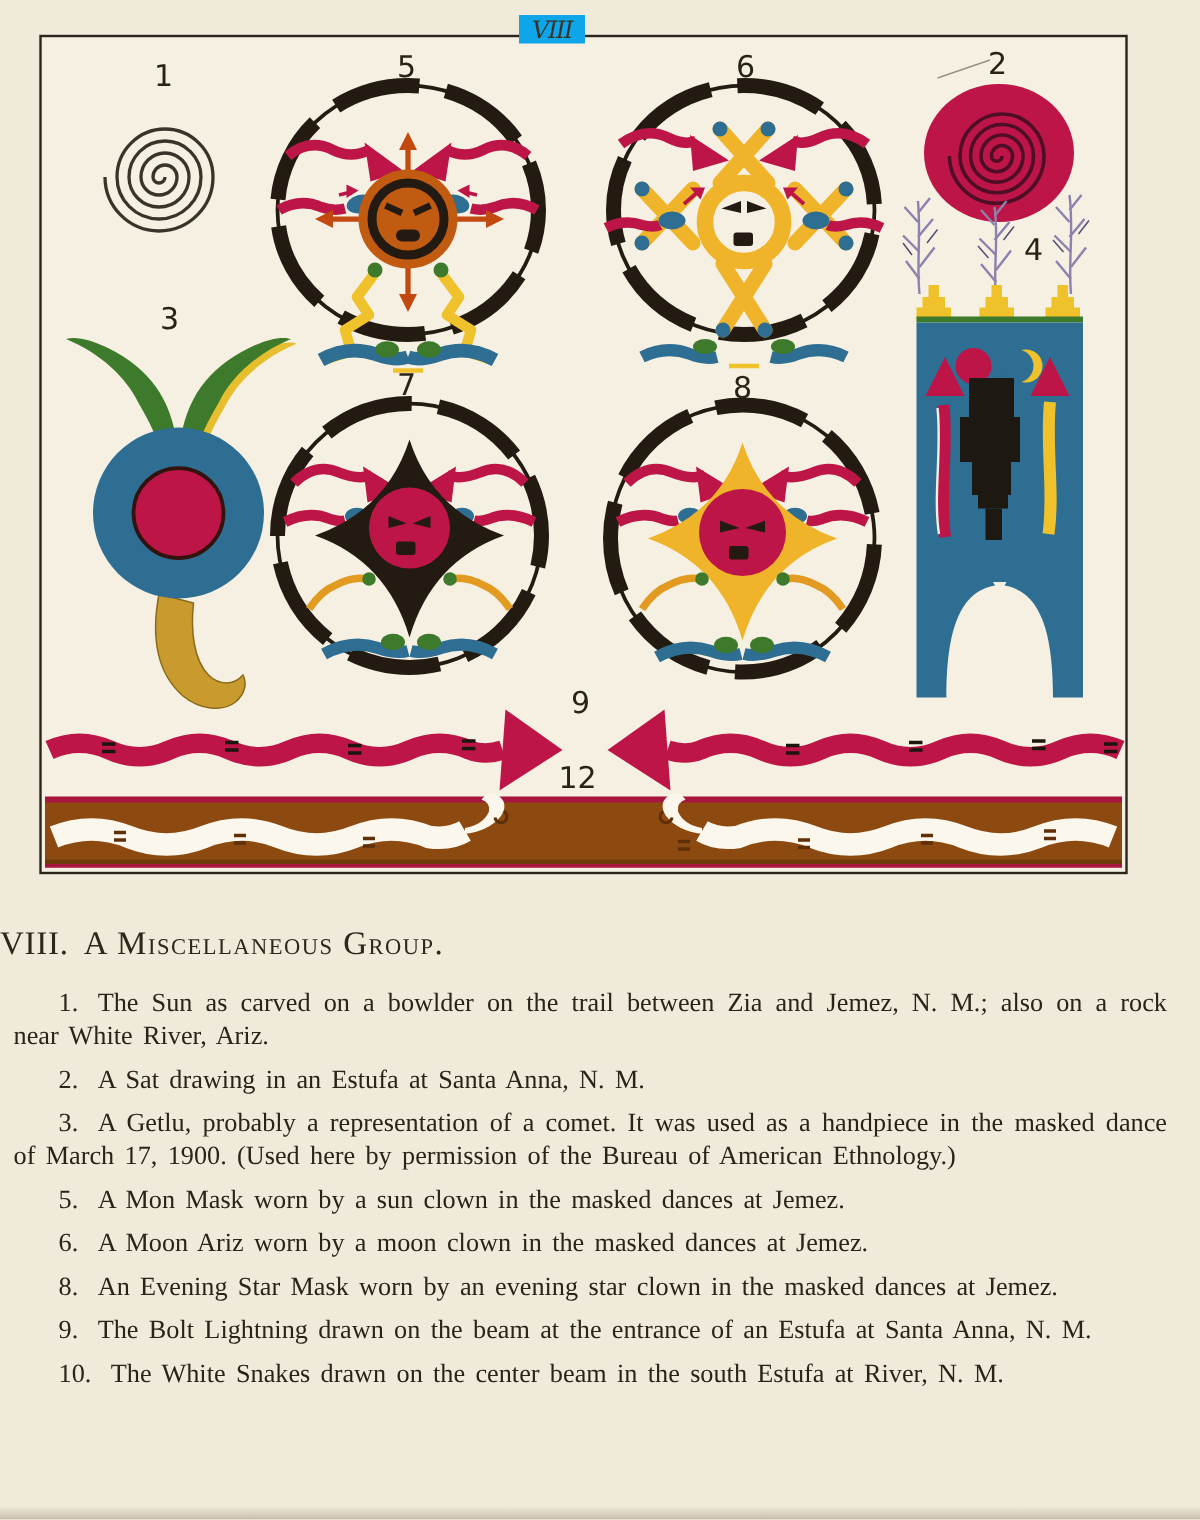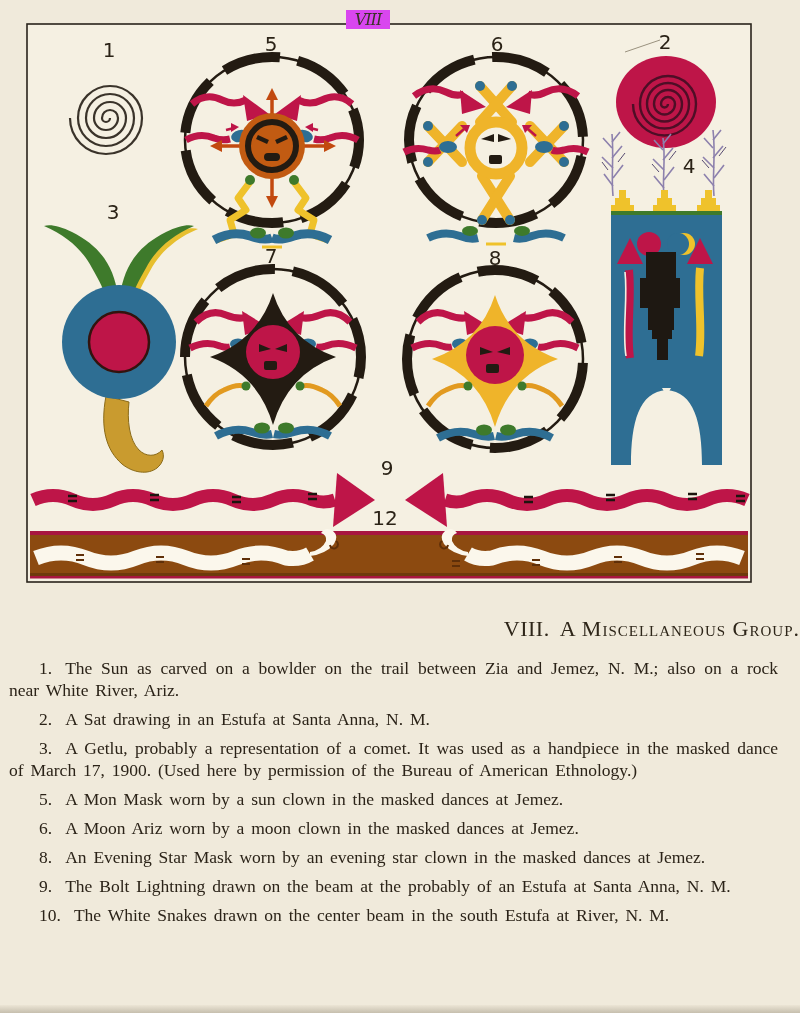--- a/index.html
+++ b/index.html
@@ -14,26 +14,26 @@
   .plate-wrap{position:relative;width:800px;height:600px;}
   .plate-wrap svg{display:block;}
   .fig-label{
     position:absolute;width:26px;text-align:center;
     font-family:"DejaVu Sans", sans-serif;
     font-size:20px;font-weight:500;color:#2a2216;line-height:1;
   }
   .plate-numeral{
     position:absolute;left:346px;top:10px;width:44px;text-align:center;
     font-family:"DejaVu Serif", serif;font-style:italic;
-    font-size:16px;color:#3a3226;background:#d946ef;line-height:1.2;
+    font-size:16px;color:#3a3226;background:#0ea5e9;line-height:1.2;
     letter-spacing:-1px;
   }
   .plate-title{
-    margin-top:16px;text-align:right;
-    font-size:22px;color:#2e2619;letter-spacing:.5px;padding-left:40px;
+    margin-top:16px;text-align:left;
+    font-size:22px;color:#2e2619;letter-spacing:.5px;
   }
   .plate-title .sc{font-variant:small-caps;letter-spacing:1px;margin-left:10px;}
   .captions{padding:8px 22px 0 9px;}
   .cap{
     margin:7px 0 0 0;
     font-size:17.5px;line-height:22px;
     text-align:justify;text-indent:30px;
     word-spacing:2.5px;
   }
   .cnum{margin-right:13px;}
@@ -344,17 +344,17 @@
   <span>VIII.</span><span class="sc">A Miscellaneous Group.</span>
 </div>
 
 <div class="captions">
   <p class="cap"><span class="cnum">1.</span><span>The Sun as carved on a bowlder on the trail between Zia and Jemez, N. M.; also on a rock near White River, Ariz.</span></p>
   <p class="cap"><span class="cnum">2.</span><span>A Sat drawing in an Estufa at Santa Anna, N. M.</span></p>
   <p class="cap"><span class="cnum">3.</span><span>A Getlu, probably a representation of a comet.  It was used as a handpiece in the masked dance of March 17, 1900.  (Used here by permission of the Bureau of American Ethnology.)</span></p>
   <p class="cap"><span class="cnum">5.</span><span>A Mon Mask worn by a sun clown in the masked dances at Jemez.</span></p>
   <p class="cap"><span class="cnum">6.</span><span>A Moon Ariz worn by a moon clown in the masked dances at Jemez.</span></p>
   <p class="cap"><span class="cnum">8.</span><span>An Evening Star Mask worn by an evening star clown in the masked dances at Jemez.</span></p>
-  <p class="cap"><span class="cnum">9.</span><span>The Bolt Lightning drawn on the beam at the probably of an Estufa at Santa Anna, N. M.</span></p>
+  <p class="cap"><span class="cnum">9.</span><span>The Bolt Lightning drawn on the beam at the entrance of an Estufa at Santa Anna, N. M.</span></p>
   <p class="cap"><span class="cnum">10.</span><span>The White Snakes drawn on the center beam in the south Estufa at River, N. M.</span></p>
 </div>
 
 <div class="bottom-edge"></div>
 
 </body></html>

